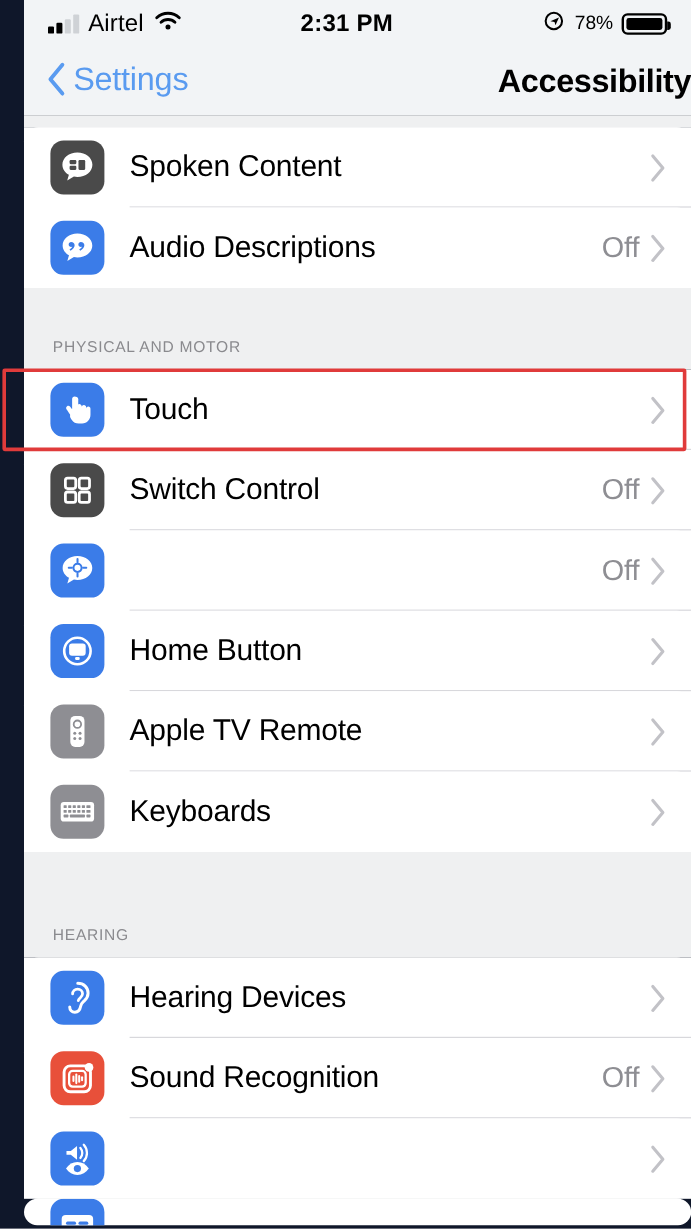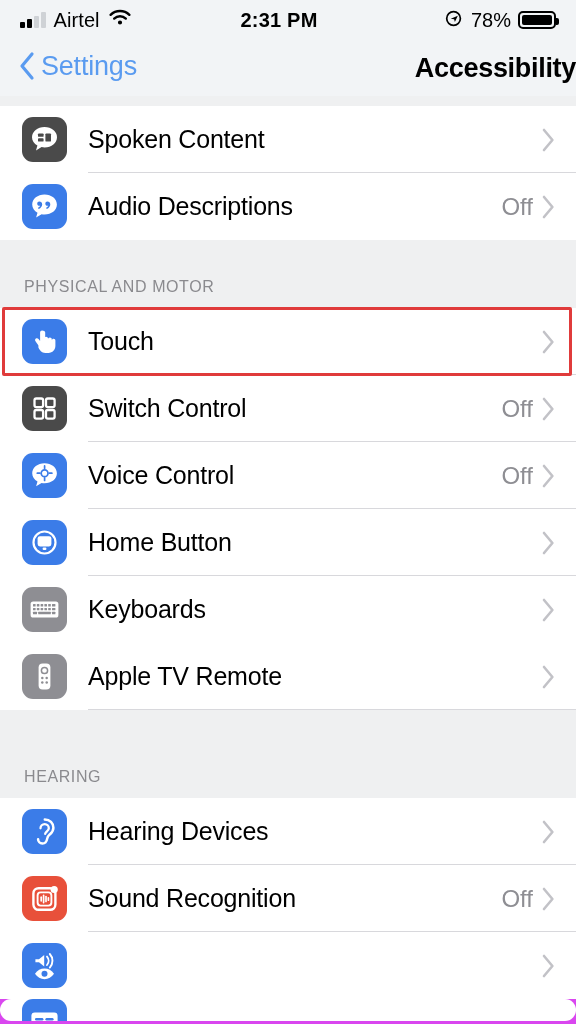--- a/index.html
+++ b/index.html
@@ -2,42 +2,42 @@
 <html><head>
 <meta charset="utf-8">
 <style>
   * { margin:0; padding:0; box-sizing:border-box; }
   html, body {
     width:576px; height:1024px;
     font-family:"Liberation Sans", sans-serif;
     background:#ffffff;
     overflow:hidden;
   }
-  .screen { position:relative; width:576px; height:1024px; background:#d946ef; }
+  .screen { position:relative; width:576px; height:1024px; background:#0f172a;padding-left:20px; }
 
   
   .status-bar {
     height:40px; width:100%;
     background:#f2f4f6;
     display:flex; align-items:center;
     padding:0 20px;
     position:relative;
   }
   .sb-left { display:flex; align-items:center; gap:8px; }
   .sb-center {
     position:absolute; left:0; right:18px; top:0; height:40px;
     display:flex; align-items:center; justify-content:center;
     pointer-events:none;
   }
   .sb-right {
     margin-left:auto; display:flex; align-items:center; gap:7px;
   }
   .sb-time { font-size:20px; font-weight:bold; color:#000; letter-spacing:0.2px; }
   .carrier { font-size:20px; color:#000; letter-spacing:0.1px; }
-  .battery-pct { font-size:20px; color:#000; }
+  .battery-pct { font-size:16px; color:#000; }
 
   .signal { display:flex; align-items:flex-end; gap:2.5px; height:16px; }
   .signal i { width:4.5px; border-radius:1px; background:#cfd2d6; display:block; }
   .signal i.on { background:#000; }
   .signal i:nth-child(1){ height:6px; }
   .signal i:nth-child(2){ height:9px; }
   .signal i:nth-child(3){ height:12.5px; }
   .signal i:nth-child(4){ height:16px; }
 
   .battery {
@@ -62,21 +62,21 @@
     position:absolute; left:0; right:0; text-align:right;
     font-size:27px; font-weight:bold; color:#000; letter-spacing:-0.3px;
   }
 
   
   .list-group { background:#ffffff; }
   .gap { background:#eff0f1; width:100%; }
   .gap.with-header { position:relative; }
   .section-header {
     position:absolute; left:24px; bottom:12px;
-    font-size:16px; color:#8a8a8e; letter-spacing:0.6px;
+    font-size:13px; color:#8a8a8e; letter-spacing:0.6px;
   }
 
   .row {
     position:relative; display:flex; align-items:center;
     height:67px; padding-left:22px; padding-right:20px;
     background:#ffffff;
     border-radius:12px;
   }
   .row .sep {
     position:absolute; left:88px; right:0; bottom:0;
@@ -236,38 +236,56 @@
           <span class="sep"></span>
         </div>
         <div class="row">
           <span class="row-icon" style="background:#3b7ce8">
             <svg width="45" height="45" viewBox="0 0 45 45">
               <path d="M22.5 10.3c6.9 0 12.4 4.3 12.4 10s-5.5 10-12.4 10c-1 0-2-.1-2.9-.3l-5.5 3.3 1.4-4.8c-3.2-1.8-5.3-4.8-5.3-8.2 0-5.7 5.5-10 12.3-10z" fill="#fff"></path>
               <circle cx="22.6" cy="20.2" r="3.4" stroke="#3b7ce8" stroke-width="1.7" fill="none"></circle>
               <path d="M22.6 12.9v2.6M22.6 24.9v2.6M15.3 20.2h2.6M27.3 20.2h2.6" stroke="#3b7ce8" stroke-width="1.7" stroke-linecap="round"></path>
             </svg>
           </span>
-          <span class="row-label">Voice Control</span>
           <span class="row-value">Off</span>
           <span class="chevron">
             <svg width="15" height="26" viewBox="0 0 15 26">
               <path d="M3 3 L11.4 13 L3 23" stroke="#c2c2c7" stroke-width="2.6" fill="none" stroke-linecap="round" stroke-linejoin="round"></path>
             </svg>
           </span>
           <span class="sep"></span>
         </div>
         <div class="row">
           <span class="row-icon" style="background:#3b7ce8">
             <svg width="45" height="45" viewBox="0 0 45 45">
               <circle cx="22.5" cy="22.5" r="11" stroke="#fff" stroke-width="2.2" fill="none"></circle>
               <rect x="15.6" y="16.2" width="13.8" height="10.2" rx="2.4" fill="#fff"></rect>
               <rect x="20.6" y="27.4" width="3.8" height="2.6" rx="1" fill="#fff"></rect>
             </svg>
           </span>
           <span class="row-label">Home Button</span>
+          <span class="chevron solo">
+            <svg width="15" height="26" viewBox="0 0 15 26">
+              <path d="M3 3 L11.4 13 L3 23" stroke="#c2c2c7" stroke-width="2.6" fill="none" stroke-linecap="round" stroke-linejoin="round"></path>
+            </svg>
+          </span>
+          <span class="sep"></span>
+        </div>
+        <div class="row">
+          <span class="row-icon" style="background:#8e8e93">
+            <svg width="45" height="45" viewBox="0 0 45 45">
+              <rect x="16.6" y="9.6" width="11.8" height="25.8" rx="4" fill="#fff"></rect>
+              <circle cx="22.5" cy="16.5" r="3.1" stroke="#8e8e93" stroke-width="1.5" fill="none"></circle>
+              <circle cx="20.3" cy="24" r="1.25" fill="#8e8e93"></circle>
+              <circle cx="24.7" cy="24" r="1.25" fill="#8e8e93"></circle>
+              <circle cx="20.3" cy="28.4" r="1.25" fill="#8e8e93"></circle>
+              <circle cx="24.7" cy="28.4" r="1.25" fill="#8e8e93"></circle>
+            </svg>
+          </span>
+          <span class="row-label">Apple TV Remote</span>
           <span class="chevron solo">
             <svg width="15" height="26" viewBox="0 0 15 26">
               <path d="M3 3 L11.4 13 L3 23" stroke="#c2c2c7" stroke-width="2.6" fill="none" stroke-linecap="round" stroke-linejoin="round"></path>
             </svg>
           </span>
           <span class="sep"></span>
         </div>
         <div class="row no-sep">
           <span class="row-icon" style="background:#8e8e93">
             <svg width="45" height="45" viewBox="0 0 45 45">
@@ -291,39 +309,20 @@
               </g>
             </svg>
           </span>
           <span class="row-label">Keyboards</span>
           <span class="chevron solo">
             <svg width="15" height="26" viewBox="0 0 15 26">
               <path d="M3 3 L11.4 13 L3 23" stroke="#c2c2c7" stroke-width="2.6" fill="none" stroke-linecap="round" stroke-linejoin="round"></path>
             </svg>
           </span>
         </div>
-        <div class="row">
-          <span class="row-icon" style="background:#8e8e93">
-            <svg width="45" height="45" viewBox="0 0 45 45">
-              <rect x="16.6" y="9.6" width="11.8" height="25.8" rx="4" fill="#fff"></rect>
-              <circle cx="22.5" cy="16.5" r="3.1" stroke="#8e8e93" stroke-width="1.5" fill="none"></circle>
-              <circle cx="20.3" cy="24" r="1.25" fill="#8e8e93"></circle>
-              <circle cx="24.7" cy="24" r="1.25" fill="#8e8e93"></circle>
-              <circle cx="20.3" cy="28.4" r="1.25" fill="#8e8e93"></circle>
-              <circle cx="24.7" cy="28.4" r="1.25" fill="#8e8e93"></circle>
-            </svg>
-          </span>
-          <span class="row-label">Apple TV Remote</span>
-          <span class="chevron solo">
-            <svg width="15" height="26" viewBox="0 0 15 26">
-              <path d="M3 3 L11.4 13 L3 23" stroke="#c2c2c7" stroke-width="2.6" fill="none" stroke-linecap="round" stroke-linejoin="round"></path>
-            </svg>
-          </span>
-          <span class="sep"></span>
-        </div>
       </div>
       <div class="gap with-header" style="height:88px">
         <div class="section-header">HEARING</div>
       </div>
       <div class="list-group">
         <div class="row">
           <span class="row-icon" style="background:#3b7ce8">
             <svg width="45" height="45" viewBox="0 0 45 45">
               <path d="M22.8 10.4c5.1 0 8.6 3.6 8.6 8.3 0 3.9-2.3 5.5-3.9 7-1.3 1.2-2 2.2-2.3 3.9-.4 2.2-1.7 4.9-4.8 4.9-2.6 0-4.3-1.9-4.3-4.3" stroke="#fff" stroke-width="2.5" fill="none" stroke-linecap="round"></path>
               <path d="M18.5 19.3c0-2.3 1.9-4.1 4.2-4.1 2.3 0 4.1 1.8 4.1 4 0 2.7-3 3.3-3.6 5.6" stroke="#fff" stroke-width="2.3" fill="none" stroke-linecap="round"></path>

